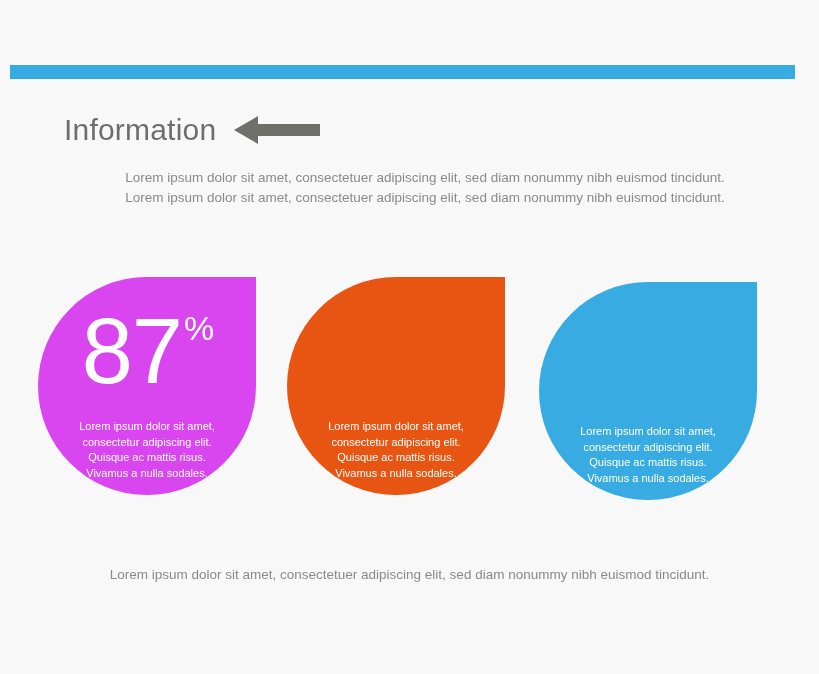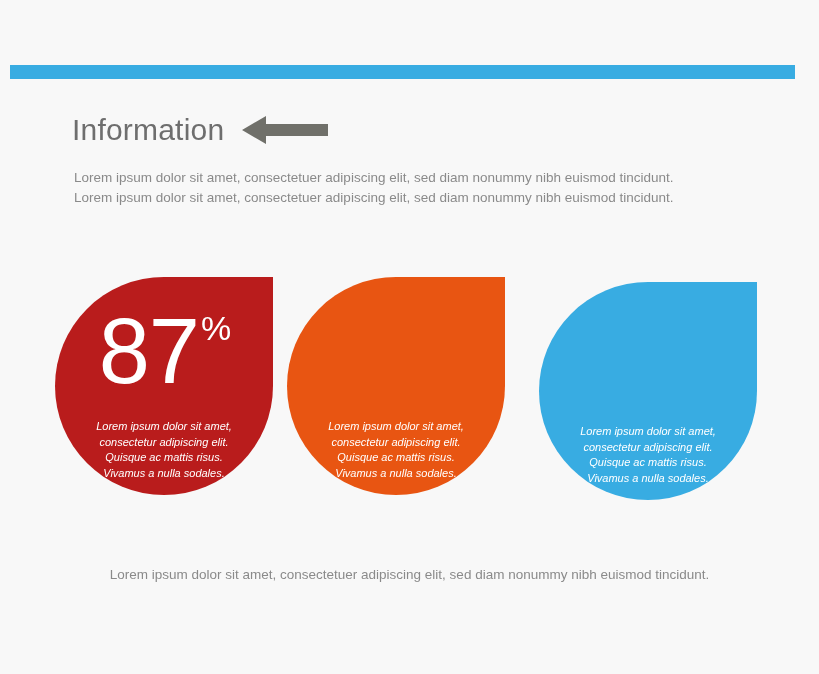--- a/index.html
+++ b/index.html
@@ -21,23 +21,24 @@
     left: 10px;
     top: 65px;
     width: 785px;
     height: 14px;
     background: #38ace2;
   }
 
   
   .header {
     position: absolute;
-    left: 72px;
+    left: 64px;
     top: 108px;
     width: 720px;
+    text-align: center;
   }
   .title-row {
     display: flex;
     align-items: center;
     height: 44px;
   }
   .page-title {
     font-size: 30px;
     font-weight: 400;
     color: #6e6e6e;
@@ -73,21 +74,21 @@
   .card {
     position: absolute;
     width: 218px;
     height: 218px;
     
     border-radius: 50% 0 50% 50%;
     box-sizing: border-box;
     padding: 0;
     overflow: hidden;
   }
-  .card-green  { left: 55px;  top: 5px;  background: #b91c1c; }
+  .card-green  { left: 38px;  top: 5px;  background: #d946ef; }
   .card-orange { left: 287px; top: 5px;  background: #e85512; }
   .card-blue   { left: 539px; top: 10px; background: #38ace2; }
 
   .pct {
     position: absolute;
     left: 0;
     right: 0;
     top: 28px;
     text-align: center;
     color: #ffffff;
@@ -114,21 +115,20 @@
     left: 14px;
     right: 14px;
     top: 142px;
     text-align: center;
     color: #ffffff;
     font-size: 11px;
     line-height: 1.42;
   }
   .card-body div {
     white-space: nowrap;
-    font-style: italic;
   }
 
   
   .footer-note {
     position: absolute;
     left: 0;
     right: 0;
     top: 567px;
     text-align: center;
     font-size: 13.5px;

